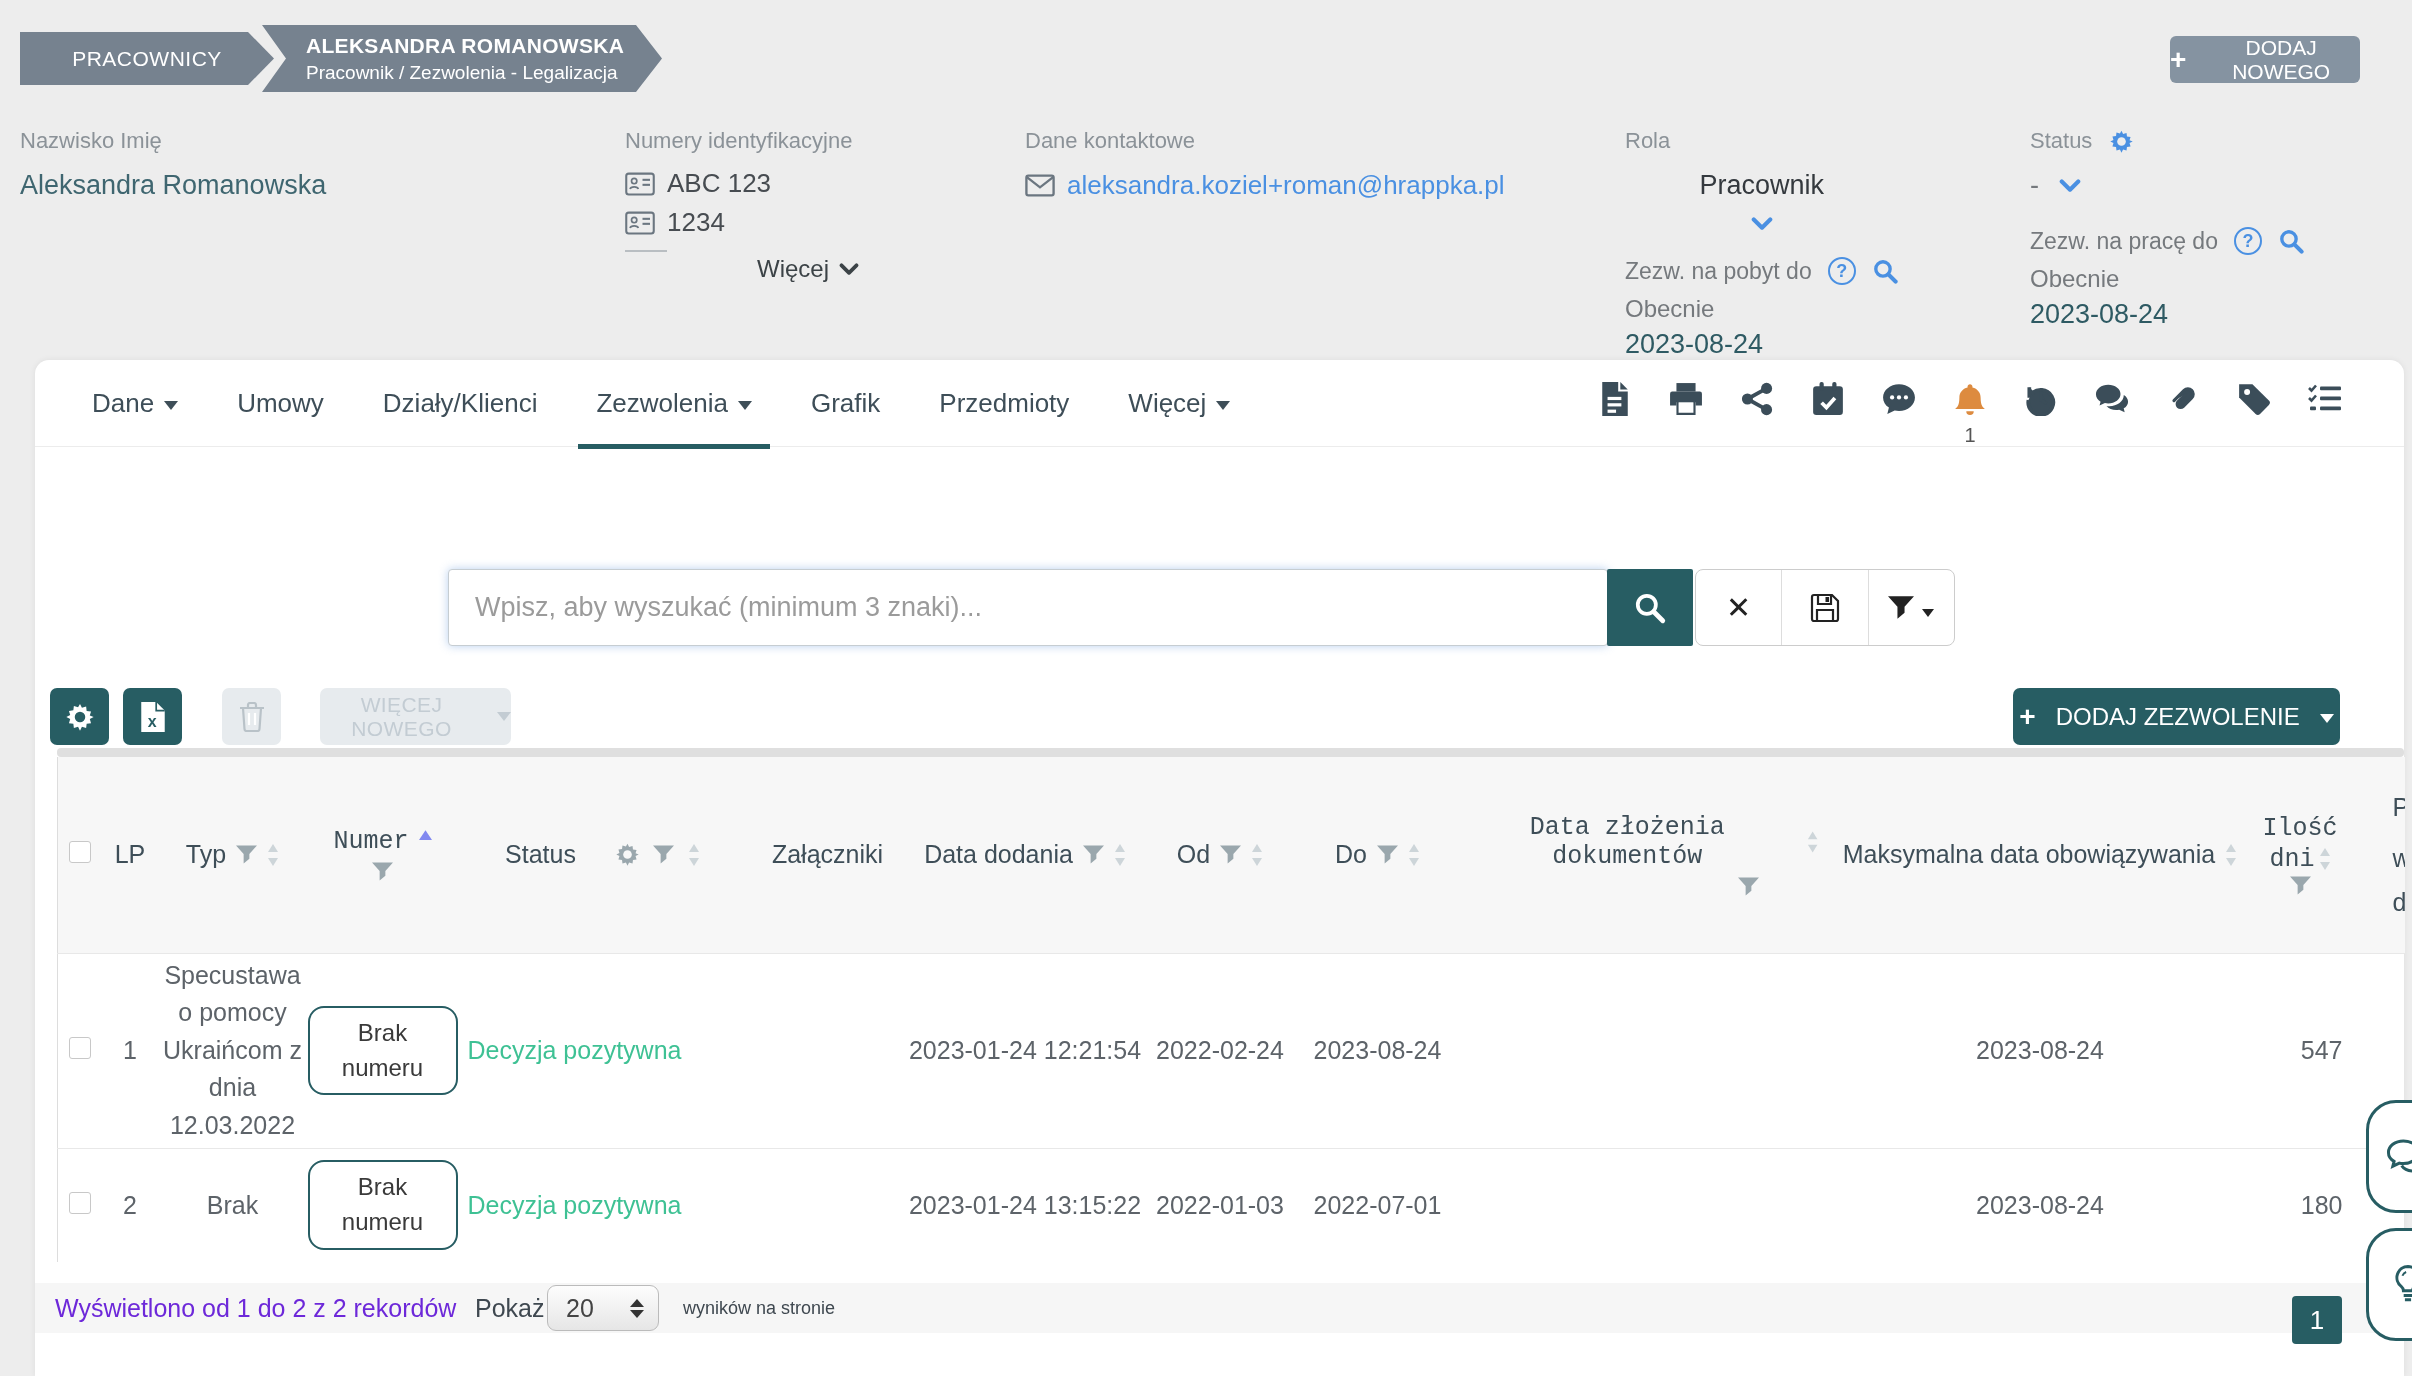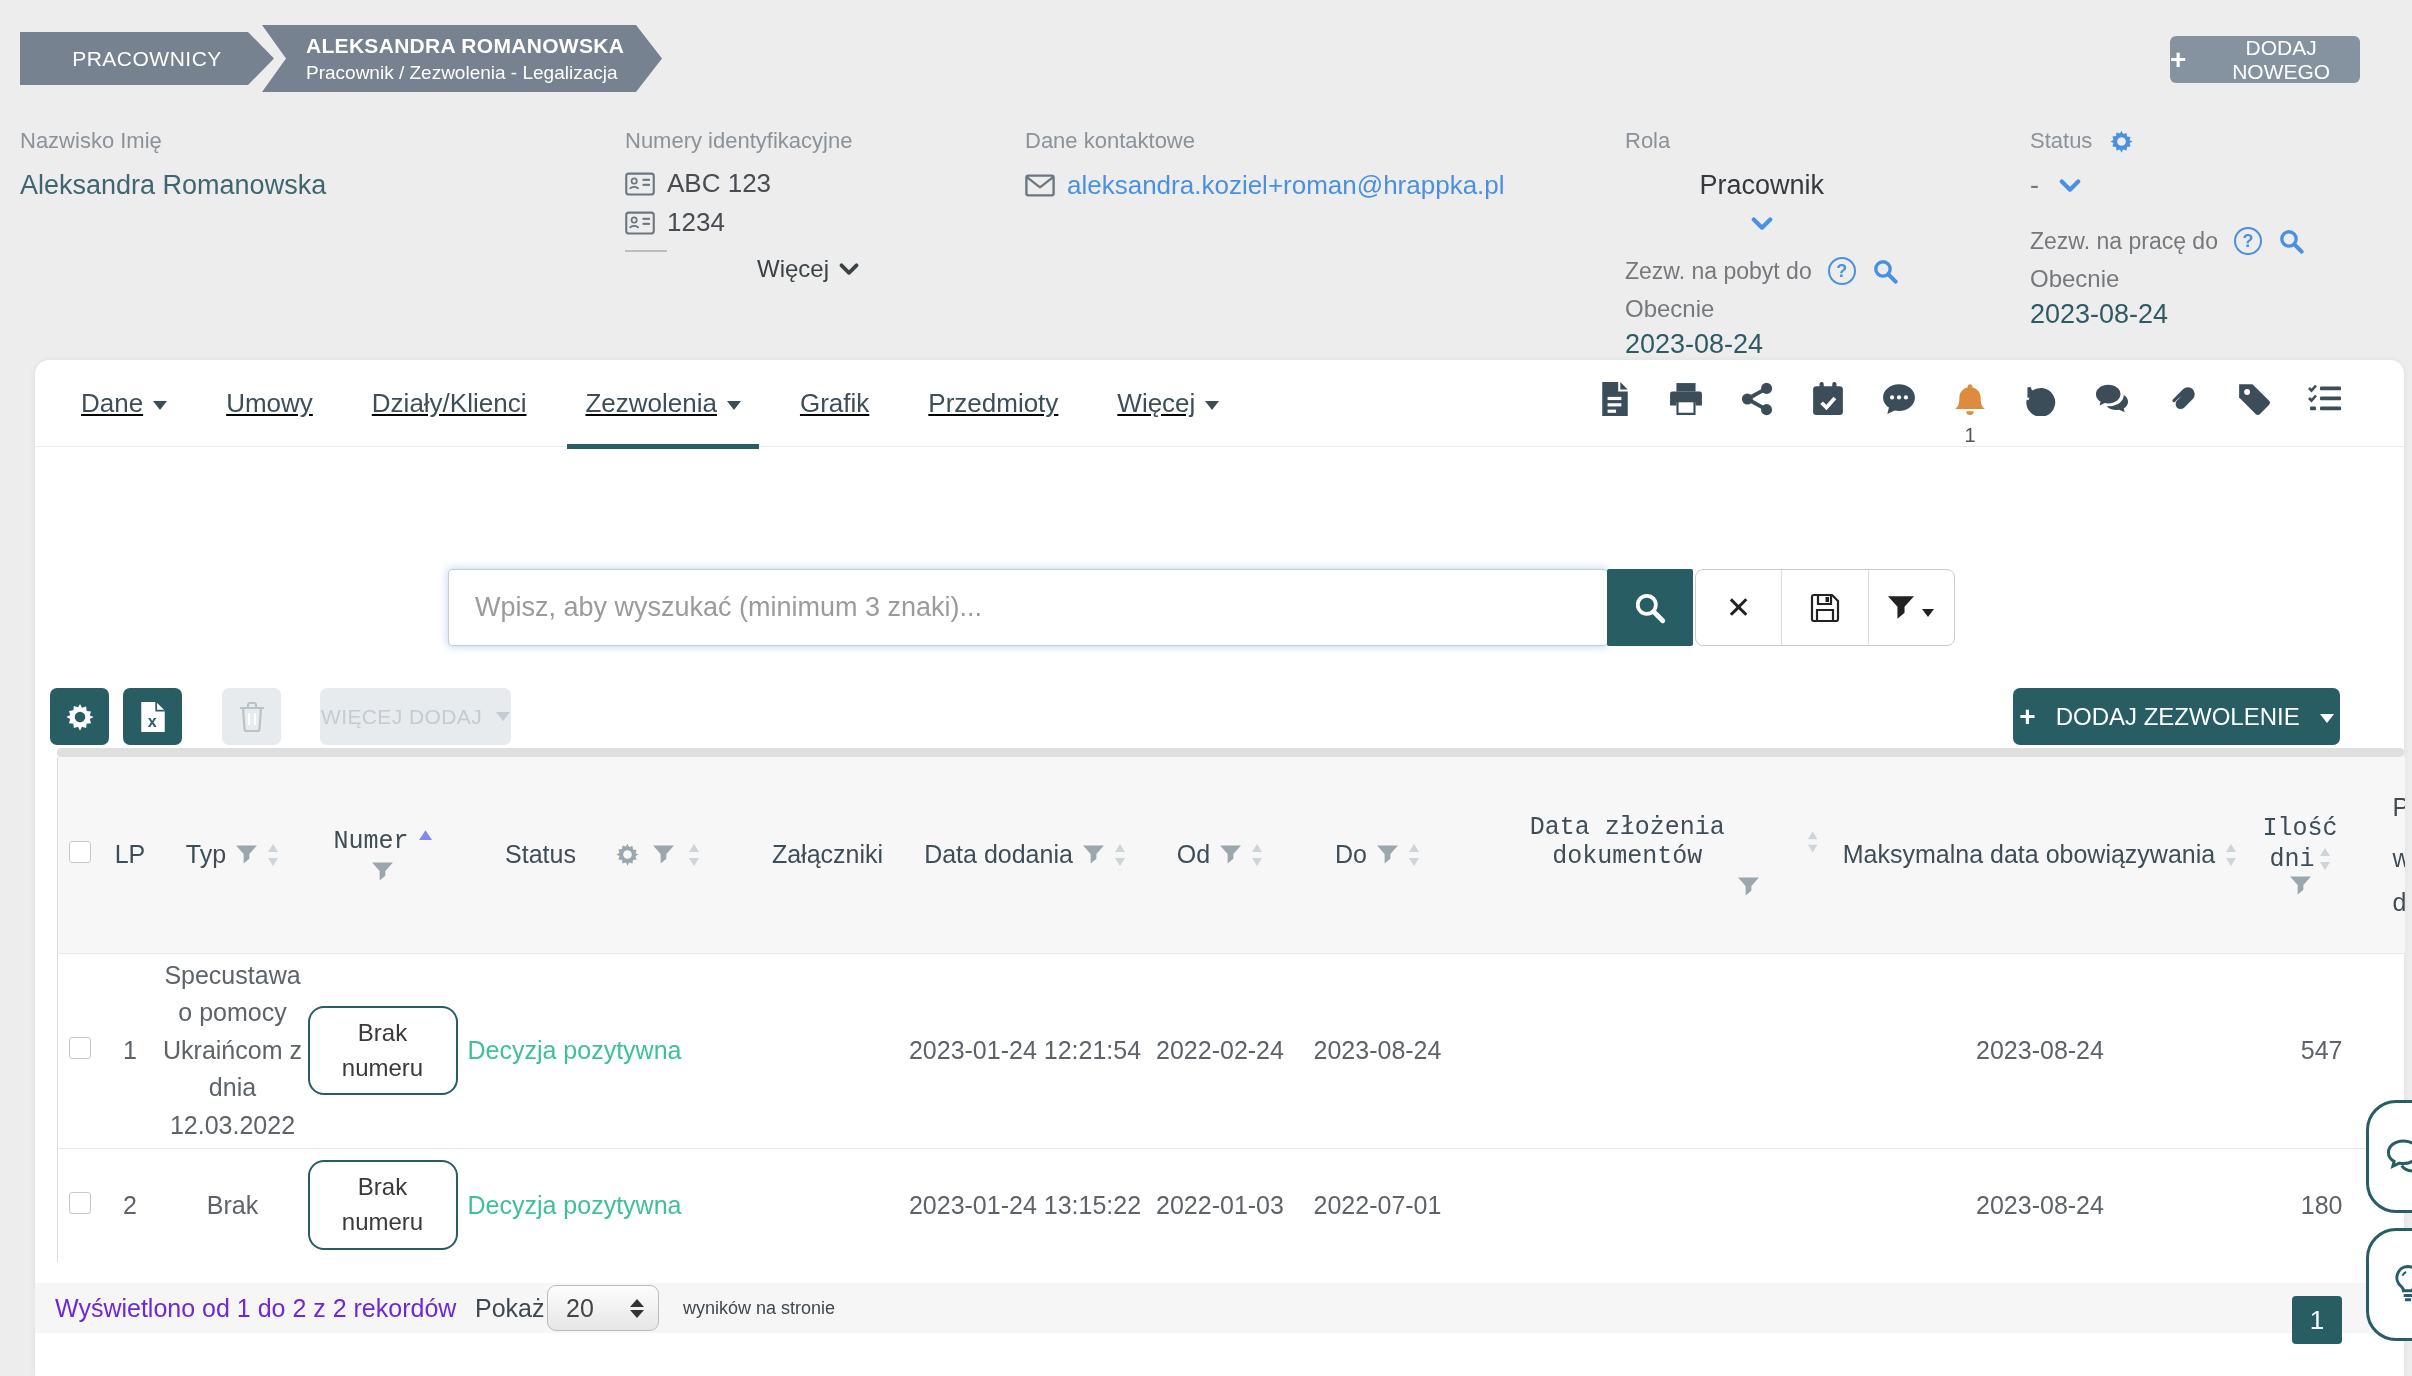--- a/index.html
+++ b/index.html
@@ -30,21 +30,21 @@
   .tealdate { color:#2e5a63; font-size:27px; }
   .subgray { color:#75797d; font-size:24px; }
   .qicon { display:inline-flex; width:28px; height:28px; border:2.5px solid #4a90e2; border-radius:50%;
            color:#4a90e2; font-size:18px; font-weight:700; align-items:center; justify-content:center; }
   .divline { width:42px; border-top:2px solid #b9bec2; }
 
   
   .card { left:35px; top:360px; width:2369px; height:1016px; background:#fff; border-radius:14px 14px 0 0;
           box-shadow:0 0 6px rgba(0,0,0,.07); }
   .tabbar { position:absolute; left:0; top:0; width:100%; height:87px; border-bottom:1px solid #ececec; }
-  .tabs { position:absolute; left:40px; top:0; height:87px; display:flex; align-items:center; gap:47px;text-decoration:underline; }
+  .tabs { position:absolute; left:51px; top:0; height:87px; display:flex; align-items:center; gap:47px; }
   .tab { position:relative; height:87px; display:flex; align-items:center; gap:10px; font-size:26px; color:#3e4e58; cursor:pointer; padding:0 6px; }
   .tab .caret { width:0; height:0; border-left:7px solid transparent; border-right:7px solid transparent; border-top:9px solid #3e4e58; margin-top:4px; }
   .tab.active::after { content:""; position:absolute; left:-12px; right:-12px; bottom:-2px; height:5px; background:#275d63; }
   .ticons { position:absolute; right:62px; top:22px; display:flex; align-items:flex-start; gap:37px; }
   .ticon { width:34px; height:34px; cursor:pointer; position:relative; }
   .ticon svg { width:34px; height:34px; fill:#3b4d59; }
   .bellwrap { position:relative; }
   .bellbadge { position:absolute; top:42px; left:0; width:34px; text-align:center; color:#555; font-size:20px; }
 
   
@@ -361,21 +361,21 @@
         </svg>
     </button>
     <button class="abs btn-dis trashbtn">
       <svg width="26" height="30" viewBox="0 0 26 30" fill="none" stroke="#b9c2c8" stroke-width="2.2">
           <path d="M1 6h24M9 6V3a2 2 0 0 1 2-2h4a2 2 0 0 1 2 2v3"></path>
           <path d="M4 6l1.5 21a2 2 0 0 0 2 2h11a2 2 0 0 0 2-2L22 6z"></path>
           <path d="M10 11v12M16 11v12" stroke="#fff"></path>
         </svg>
     </button>
     <button class="abs btn-dis morebtn">
-      <span>WIĘCEJ DODAJ</span>
+      <span>WIĘCEJ NOWEGO</span>
       <span class="caret"></span>
     </button>
     <button class="abs btn-teal addpermit">
       <span class="plus">+</span>
       <span>DODAJ ZEZWOLENIE</span>
       <span class="caret"></span>
     </button>
 
     <div class="abs scrollstrip"></div>
     <table class="dtable">

